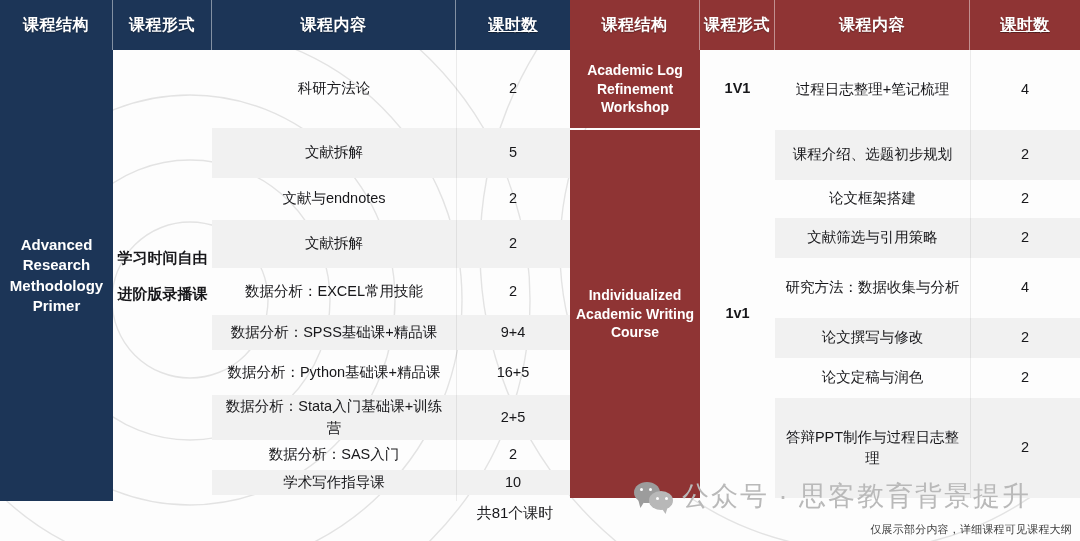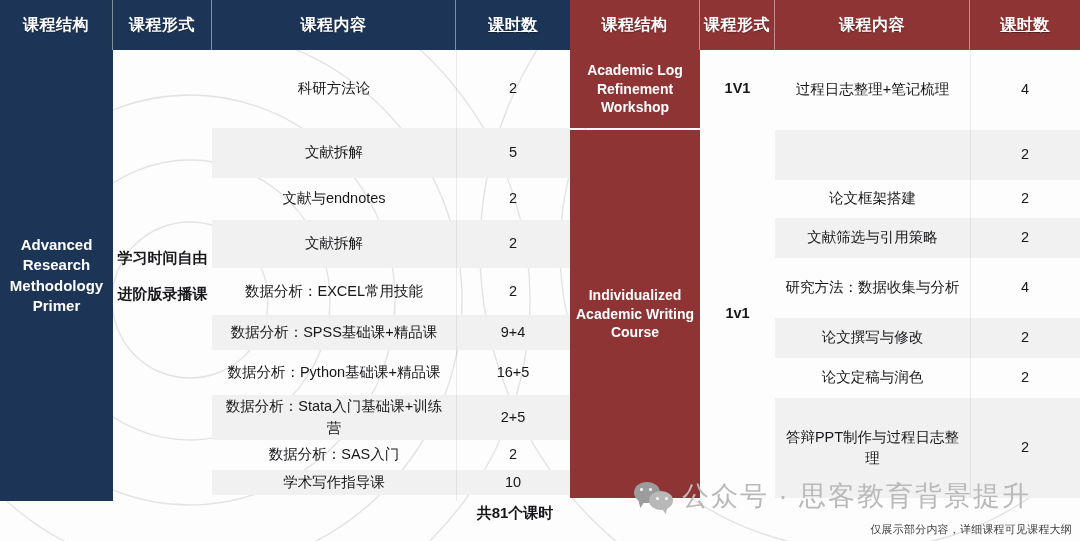--- a/index.html
+++ b/index.html
@@ -53,21 +53,21 @@
     padding:0 8px;
   }
   .rowcell.num{font-size:14.5px;}
   .rowcell.bold{font-weight:bold;}
 
   .vline{position:absolute;width:1px;background:rgba(0,0,0,.07);}
 
   .total{
     position:absolute;box-sizing:border-box;
     display:flex;align-items:center;justify-content:center;
-    font-weight:bold;font-size:15px;color:#17171a;
+    font-weight:normal;font-size:15px;color:#17171a;
   }
   .note{
     position:absolute;right:8px;bottom:4px;
     font-size:11px;color:#3d3d3d;letter-spacing:.2px;z-index:5;font-family:Liberation Mono, monospace;
   }
 
   
   .wm{position:absolute;left:634px;top:478px;z-index:4;display:flex;align-items:center;gap:8px;}
   .wm .txt{font-size:27px;color:#b9b9b9;letter-spacing:2px;white-space:nowrap;}
   .wx{position:relative;width:40px;height:28px;flex:none;}
@@ -172,20 +172,21 @@
     <div class="structcol red" style="left:0;top:50px;width:130px;height:78px">Academic Log Refinement Workshop</div>
 
     <div class="rowcell bold" style="left:130px;top:50px;width:75px;height:78px">1V1</div>
     <div class="rowcell bold" style="left:130px;top:130px;width:75px;height:368px">1v1</div>
 
     <div class="vline" style="left:400px;top:50px;height:448px"></div>
 
     <div class="rowcell" style="left:205px;top:50px;width:195px;height:80px">过程日志整理+笔记梳理</div>
     <div class="rowcell num" style="left:400px;top:50px;width:110px;height:80px">4</div>
 
+    <div class="rowcell" style="left:205px;top:130px;width:195px;height:50px">课程介绍、选题初步规划</div>
     <div class="rowcell num" style="left:400px;top:130px;width:110px;height:50px">2</div>
 
     <div class="rowcell" style="left:205px;top:180px;width:195px;height:38px">论文框架搭建</div>
     <div class="rowcell num" style="left:400px;top:180px;width:110px;height:38px">2</div>
 
     <div class="rowcell" style="left:205px;top:218px;width:195px;height:40px">文献筛选与引用策略</div>
     <div class="rowcell num" style="left:400px;top:218px;width:110px;height:40px">2</div>
 
     <div class="rowcell" style="left:205px;top:258px;width:195px;height:60px">研究方法：数据收集与分析</div>
     <div class="rowcell num" style="left:400px;top:258px;width:110px;height:60px">4</div>

